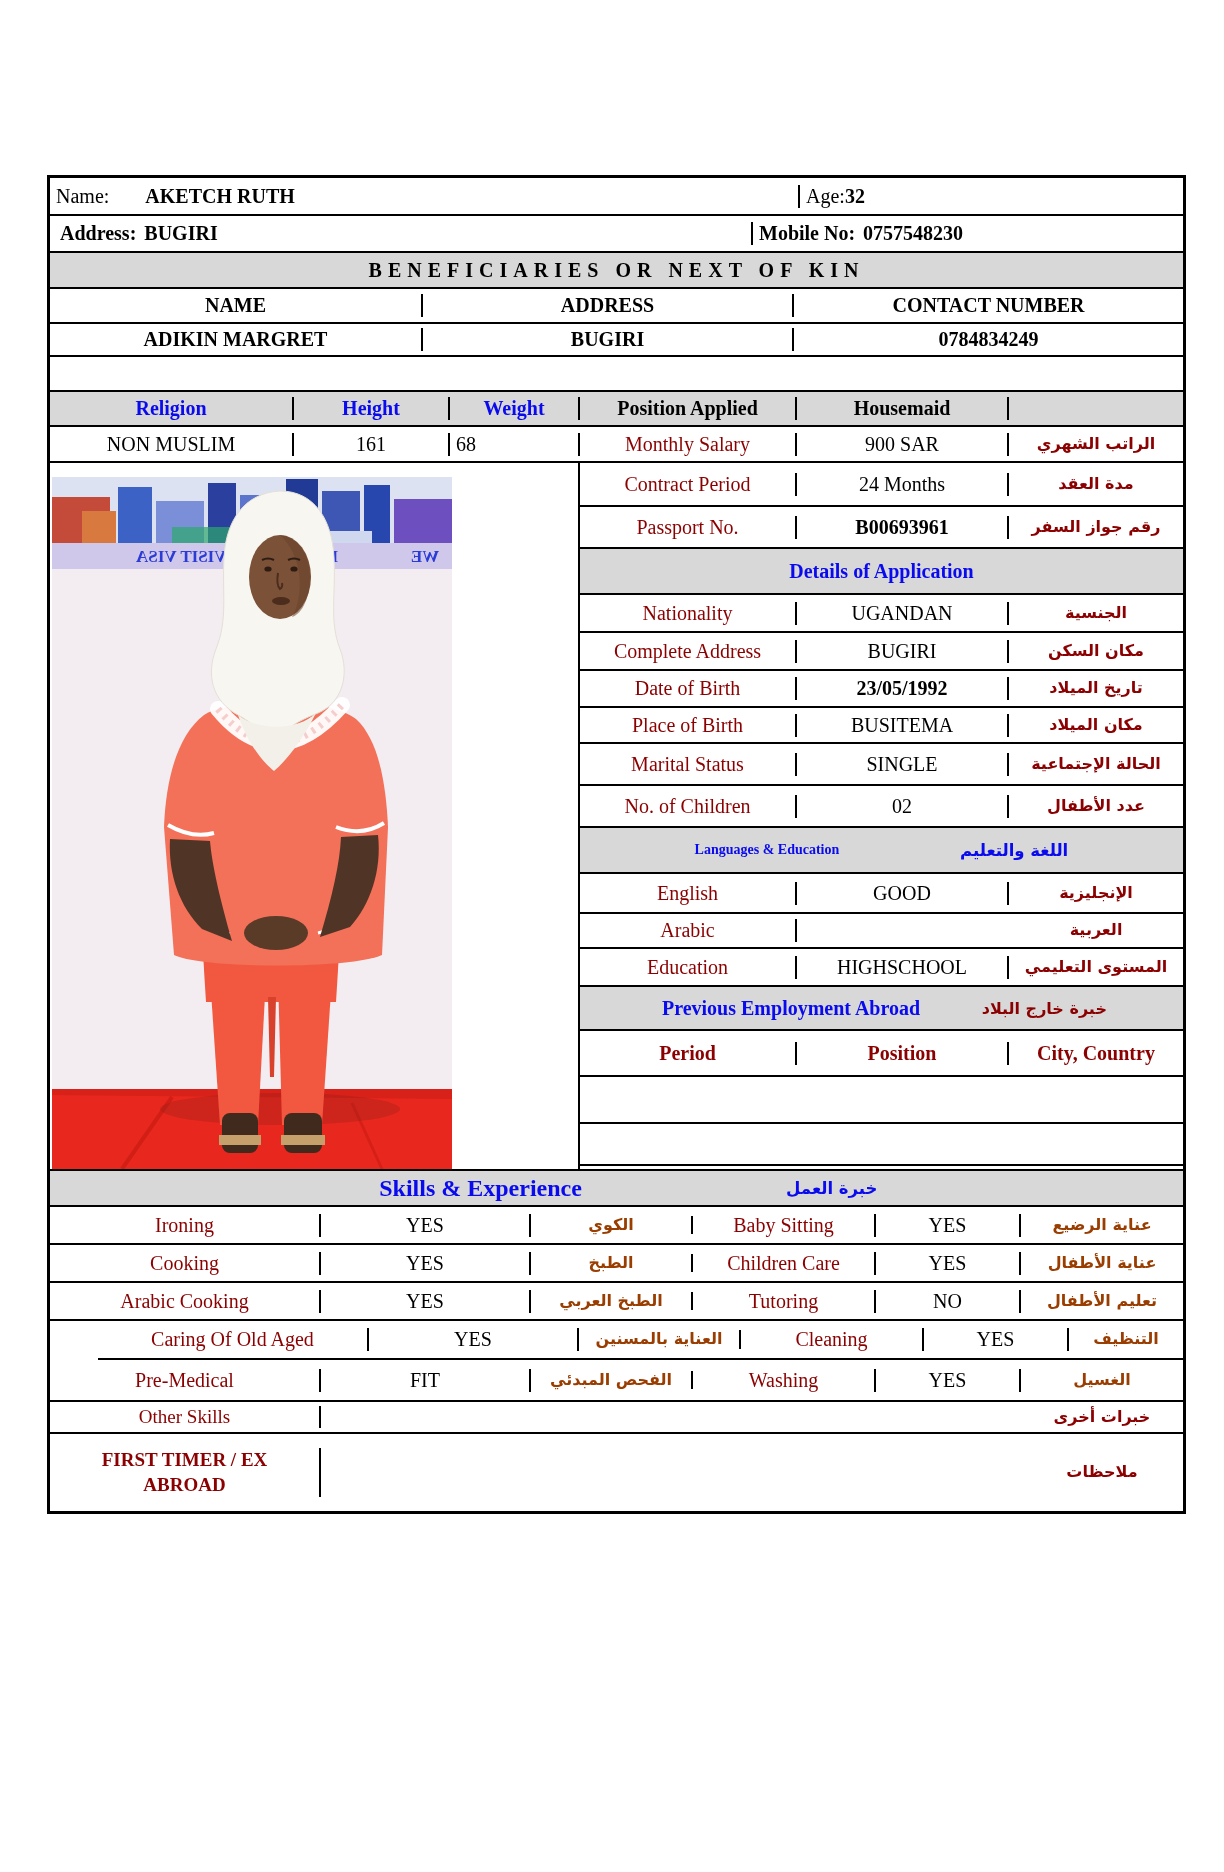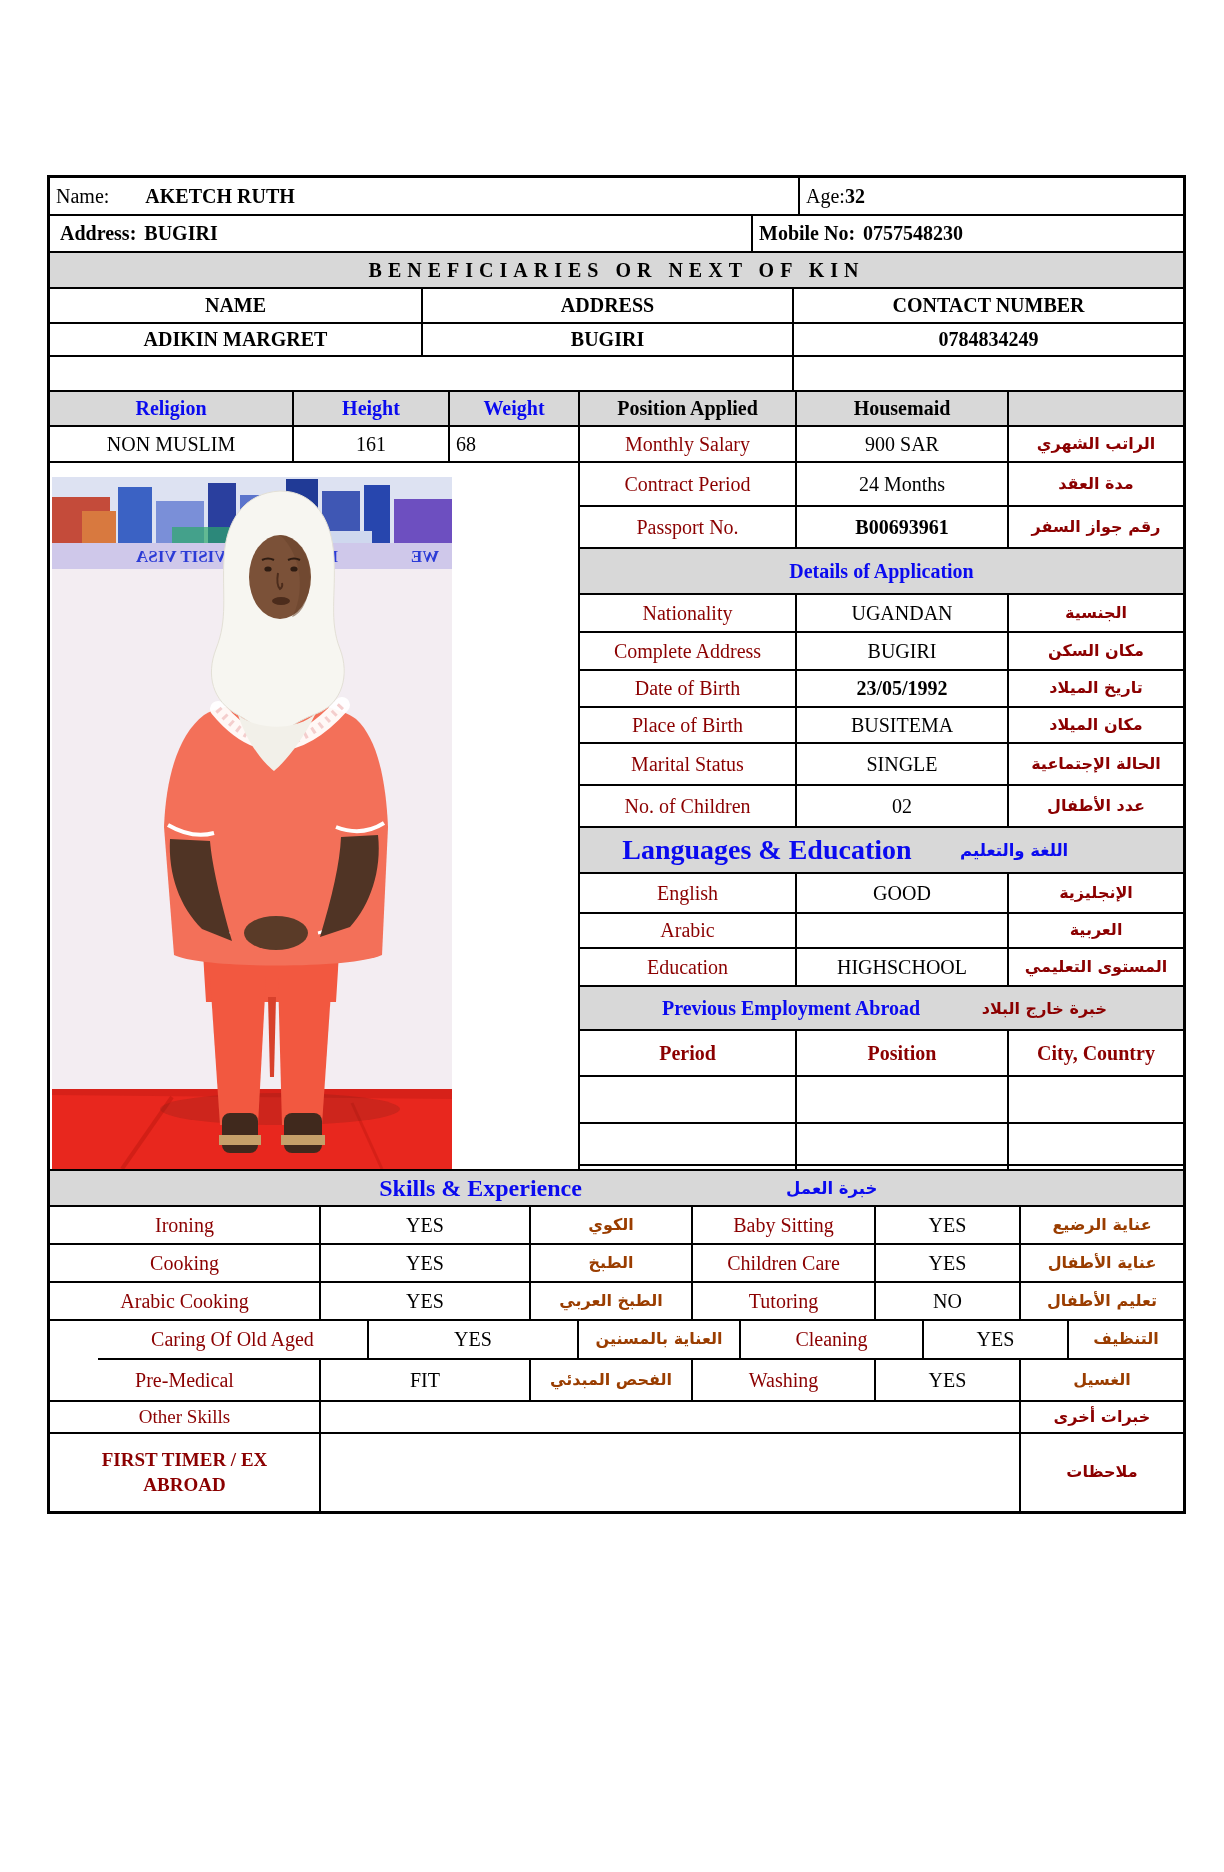--- a/index.html
+++ b/index.html
@@ -1,19 +1,19 @@
 <!DOCTYPE html>
 <html><head>
 <meta charset="utf-8">
 <style>
   html,body{margin:0;padding:0;background:#ffffff;}
   .page{position:relative;width:1224px;height:1872px;background:#fff;overflow:hidden;
         font-family:"Liberation Serif",serif;color:#000;}
   .doc{position:absolute;left:47px;top:175px;width:1133px;border:3px solid #000;background:#fff;}
-  .row{display:flex;border-bottom:2px solid #000;}
+  .row{display:flex;border-bottom:2px solid #000;align-items:center;}
   .row:last-child{border-bottom:none;}
   .c{display:flex;align-items:center;justify-content:center;border-right:2px solid #000;
      box-sizing:border-box;font-size:20px;line-height:1.15;text-align:center;}
   .c.last{border-right:none;flex:1;}
   .c.left{justify-content:flex-start;text-align:left;}
   .band{background:#D8D8D8;position:relative;}
   .bandtxt{position:absolute;top:50%;transform:translate(-50%,-50%);white-space:nowrap;}
   .blue{color:#0A0AEF;font-weight:bold;}
   .mrn{color:#8B0000;}
   .mrnb{color:#8B0000;font-weight:bold;}
@@ -211,21 +211,21 @@
         <div class="c mrn w217">Marital Status</div>
         <div class="c w212">SINGLE</div>
         <div class="c last ar">الحالة الإجتماعية</div>
       </div>
       <div class="row h40">
         <div class="c mrn w217">No. of Children</div>
         <div class="c w212">02</div>
         <div class="c last ar">عدد الأطفال</div>
       </div>
       <div class="row h44 band">
-        <span class="bandtxt blue" style="left:31%;font-size:28px;">Languages &amp; Education</span>
+        <span class="bandtxt blue" style="left:31%;font-size:14px;">Languages &amp; Education</span>
         <span class="bandtxt ar-blue" style="left:72%;">اللغة والتعليم</span>
       </div>
       <div class="row h38">
         <div class="c mrn w217">English</div>
         <div class="c w212">GOOD</div>
         <div class="c last ar">الإنجليزية</div>
       </div>
       <div class="row h33">
         <div class="c mrn w217">Arabic</div>
         <div class="c w212"></div>

